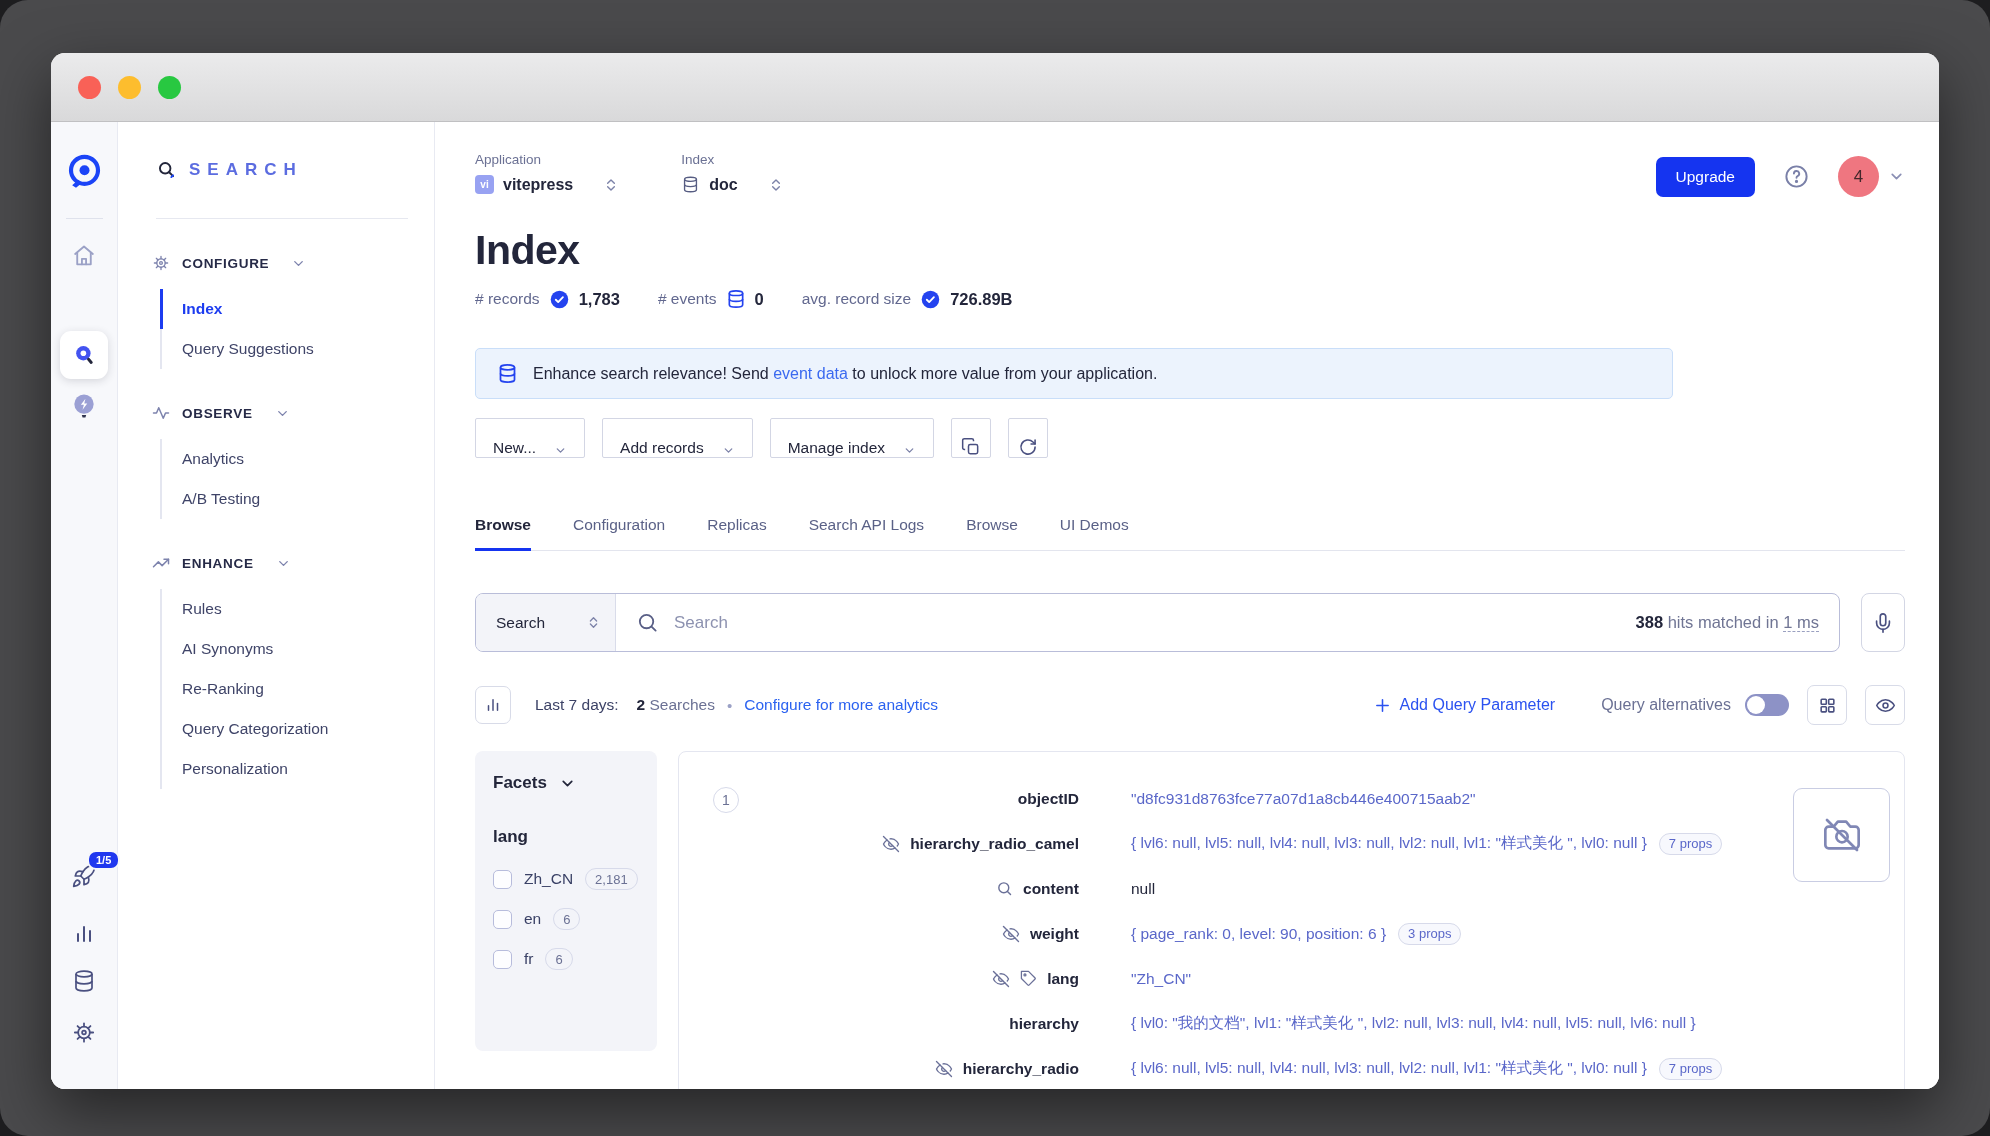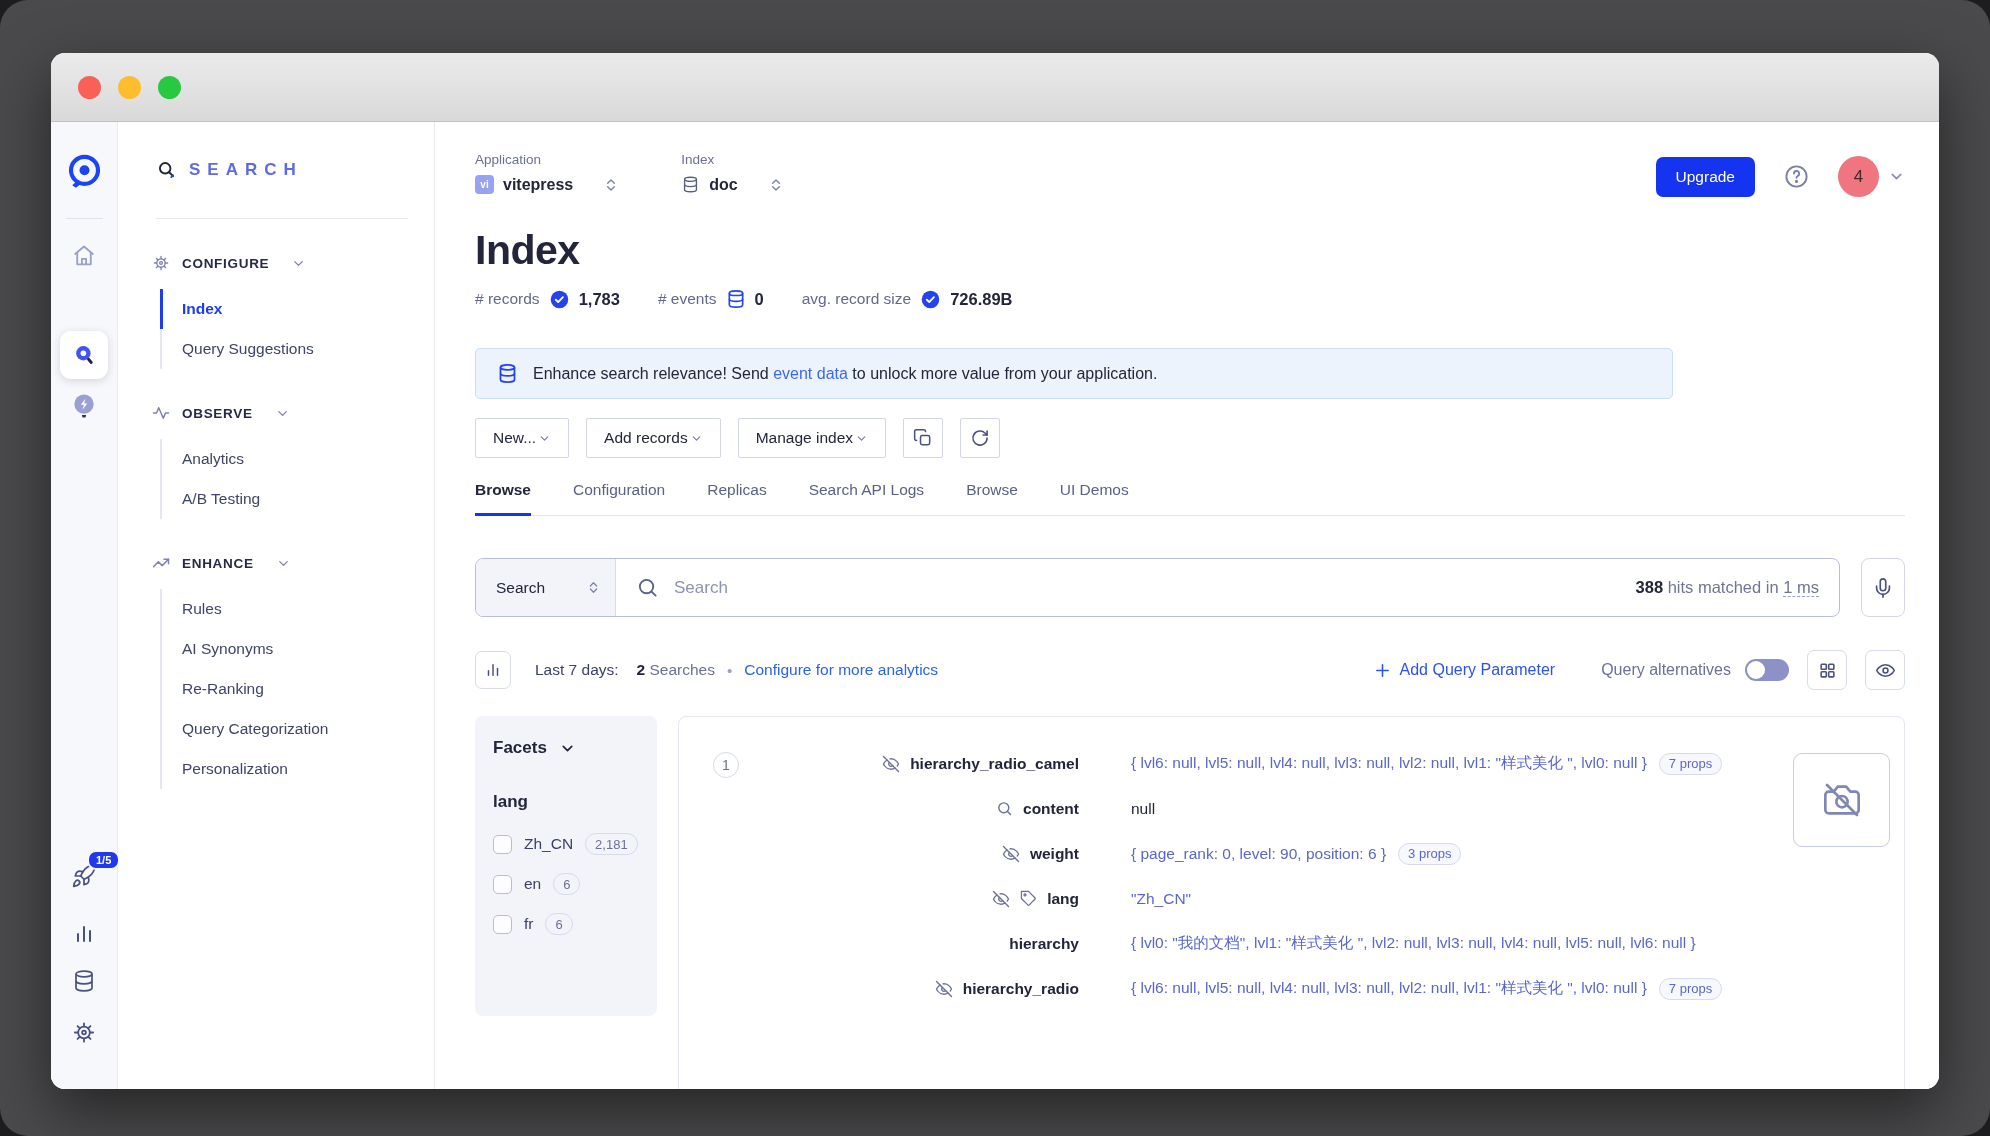--- a/index.html
+++ b/index.html
@@ -72,25 +72,25 @@
   .stat-value { font-size:16.5px; font-weight:bold; color:#23263b; }
 
   .banner { margin-top:36px; height:51px; width:1198px; background:#ecf3fd; border:1px solid #c9def9; border-radius:5px;
     display:flex; align-items:center; padding:0 21px; gap:15px; }
   .banner-icon { color:#2443ef; display:flex; }
   .banner-text { font-size:16px; color:#23263b; }
   .banner-text a { color:#3b6af0; text-decoration:none; cursor:pointer; }
 
   .actions { margin-top:19px; display:flex; align-items:center; gap:17px; }
   .btn { height:40px; padding:0 17px; background:#fff; border:1px solid #d3d6e4; border-radius:2px;
-    font-size:15.5px; font-family:inherit; color:#23263b; display:flex; align-items:center; gap:2px; cursor:pointer; }
+    font-size:15.5px; font-family:inherit; color:#23263b; display:flex; align-items:flex-end; gap:18px; cursor:pointer; }
   .btn .b-chev { color:#7c82a8; display:flex; }
   .icon-btn { width:40px; height:40px; padding:0; justify-content:center; color:#4a5080; }
 
-  .tabs { margin-top:23px; display:flex; gap:42px; border-bottom:1px solid #e3e5ee; width:1430px; }
+  .tabs { margin-top:58px; display:flex; gap:42px; border-bottom:1px solid #e3e5ee; width:1430px; }
   .tab { font-size:15.5px; color:#5a6187; padding-bottom:14px; border-bottom:3px solid transparent; margin-bottom:-1px; cursor:pointer; }
   .tab.active { color:#23263b; font-weight:bold; border-bottom-color:#1534f0; }
 
   .search-row { margin-top:42px; display:flex; align-items:stretch; gap:21px; width:1430px; }
   .search-bar { flex:1; height:59px; border:1px solid #b9bdd9; border-radius:8px; display:flex; align-items:stretch; overflow:hidden; background:#fff; }
   .search-mode { width:140px; flex:none; background:#f3f4f9; border-right:1px solid #d9dcea; display:flex; align-items:center;
     padding:0 14px 0 20px; cursor:pointer; }
   .search-mode-label { font-size:15.5px; color:#23263b; }
   .search-mode .chev-ud { margin-left:auto; }
   .search-input-wrap { flex:1; display:flex; align-items:center; padding:0 20px; gap:15px; }
@@ -548,20 +548,26 @@
                 <span class="facet-label">fr</span>
                 <span class="count-pill">6</span>
               </div>
             </div>
           </div>
 
           <div class="record-card">
             <span class="rec-num">1</span>
             <div class="fields">
 
+              <div class="f-row">
+                <span class="f-labelcell">
+                    <span class="f-label">objectID</span>
+                  </span>
+                <span class="f-val">"d8fc931d8763fce77a07d1a8cb446e400715aab2"</span>
+              </div>
 
               <div class="f-row">
                 <span class="f-labelcell">
                   <span class="f-ic">
                     <svg width="18" height="18" viewBox="0 0 24 24" fill="none" stroke="currentColor" stroke-width="1.8" stroke-linecap="round" stroke-linejoin="round">
                         <path d="M9.88 9.88a3 3 0 1 0 4.24 4.24"></path>
                         <path d="M10.7 5.1A10.4 10.4 0 0 1 12 5c7 0 10 7 10 7a13.2 13.2 0 0 1-1.67 2.68"></path>
                         <path d="M6.61 6.61A13.5 13.5 0 0 0 2 12s3 7 10 7a9.7 9.7 0 0 0 5.39-1.61"></path>
                         <path d="M2 2l20 20"></path>
                       </svg>

